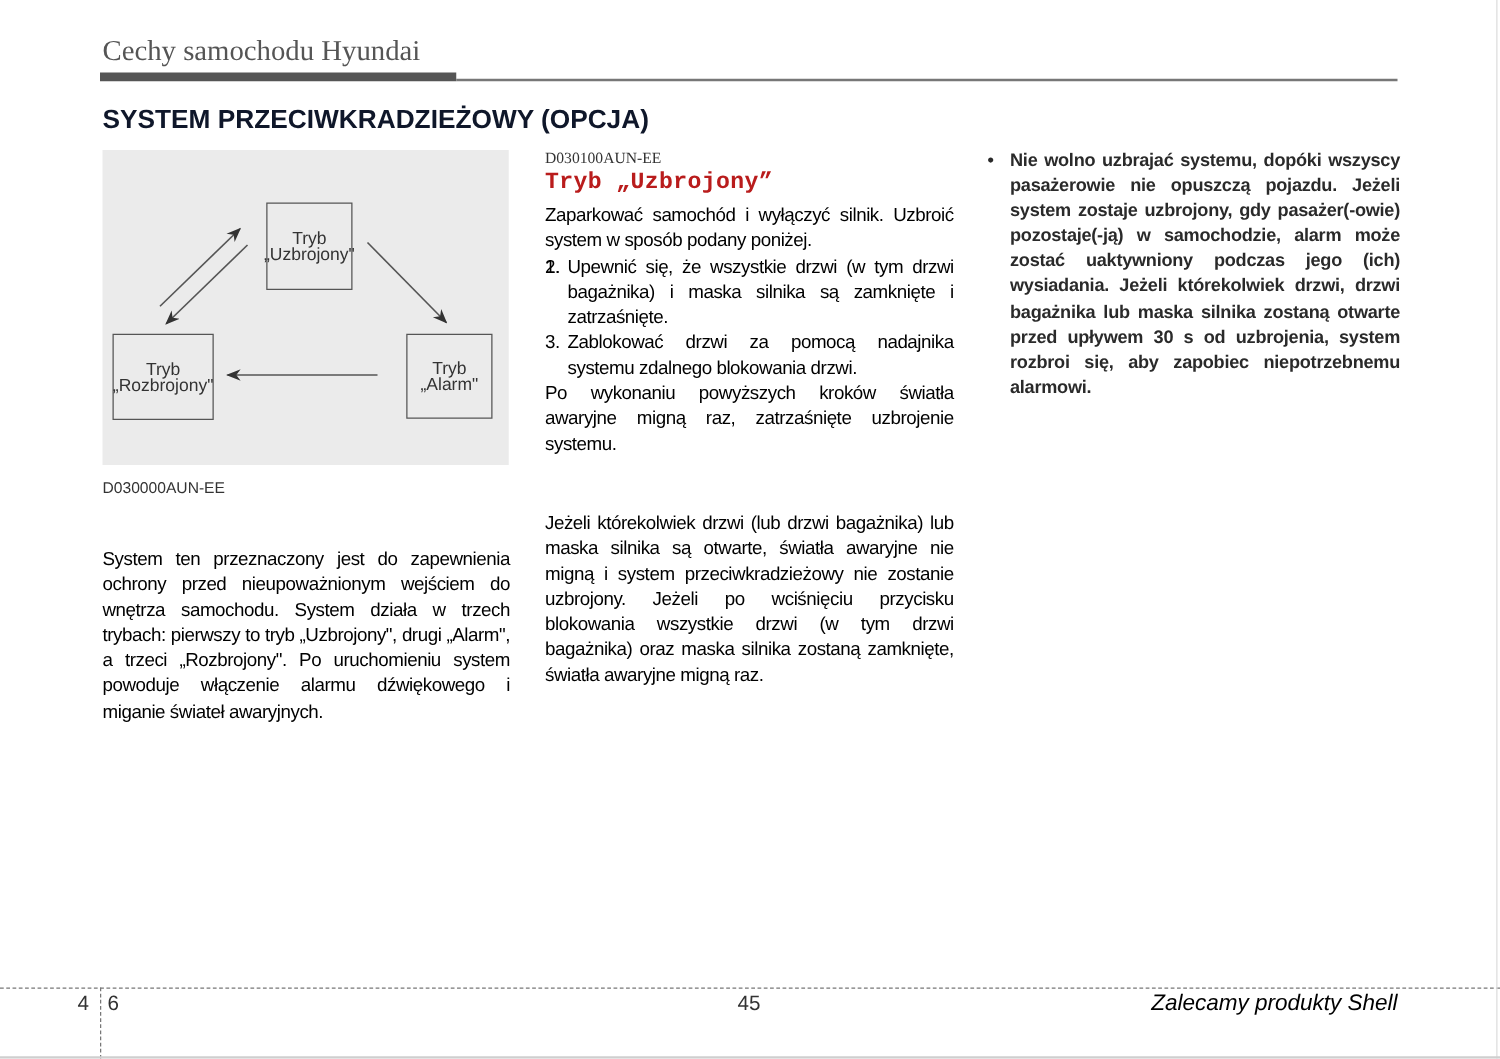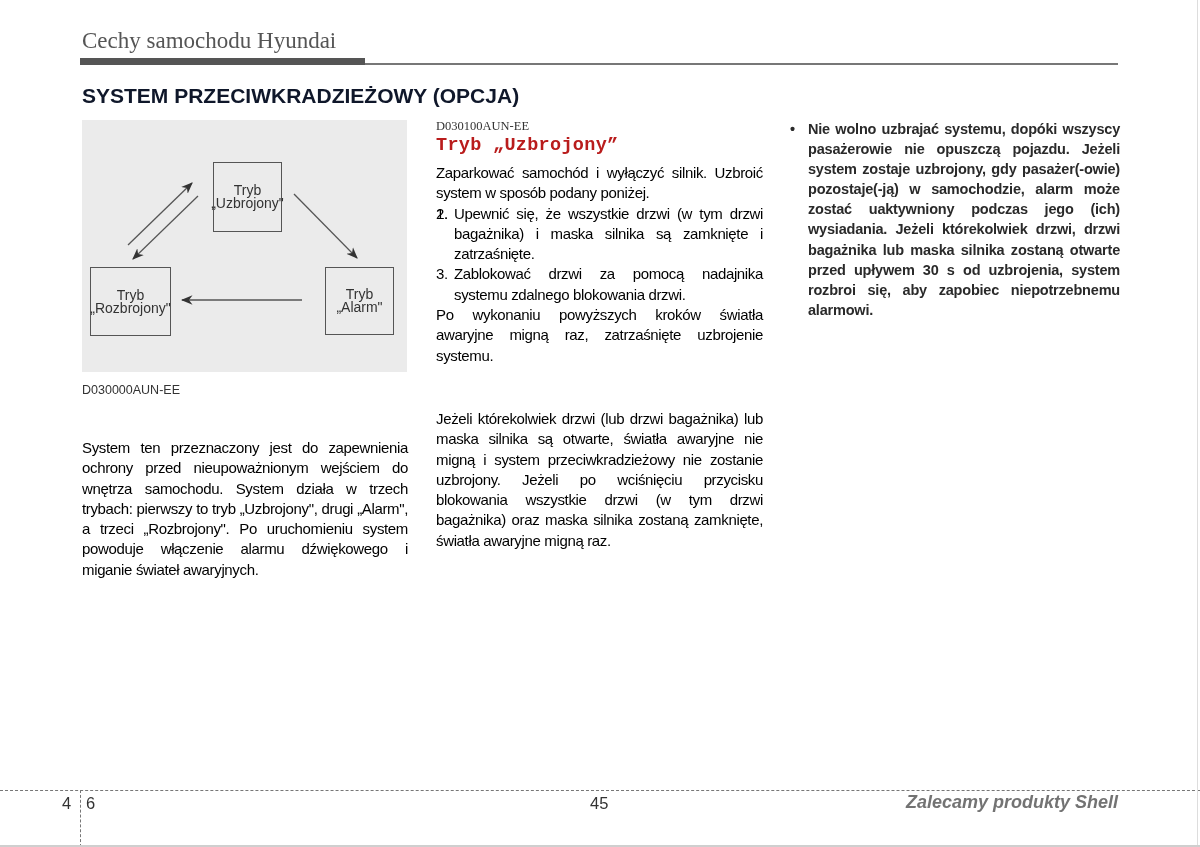--- a/index.html
+++ b/index.html
@@ -51,21 +51,21 @@
   .warn {
     font-size: 14.5px; font-weight: bold; line-height: 20.1px; color: #2a2a2a;
     text-align: justify; letter-spacing: -0.2px; padding-left: 22px; position: relative;
   }
   .warn .bullet { position: absolute; left: 4px; top: 0; }
 
   
   .footer-dash-h { left: 0; top: 790px; width: 1200px; height: 0; border-top: 1.5px dashed #777; }
   .footer-dash-v { left: 80px; top: 790px; width: 0; height: 57px; border-left: 1.5px dashed #777; }
   .footer-num { font-size: 16.5px; color: #333; top: 794px; white-space: nowrap; }
-  .footer-brand { font-size: 18px; font-weight: bold; font-style: italic; color: #737373; top: 792px; white-space: nowrap; }
+  .footer-brand { font-size: 18px; font-weight: normal; font-style: italic; color: #000000; top: 792px; white-space: nowrap; }
   .right-edge { left: 1197px; top: 0; width: 1px; height: 847px; background: #dddddd; }
   .bottom-edge { left: 0; top: 845px; width: 1200px; height: 2px; background: #cfcfcf; }
 </style>
 </head>
 <body>
 
 <div class="abs section-header">Cechy samochodu Hyundai</div>
 <div class="abs header-bar-thick"></div>
 <div class="abs header-bar-thin"></div>
 <div class="abs page-title">SYSTEM PRZECIWKRADZIEŻOWY (OPCJA)</div>

